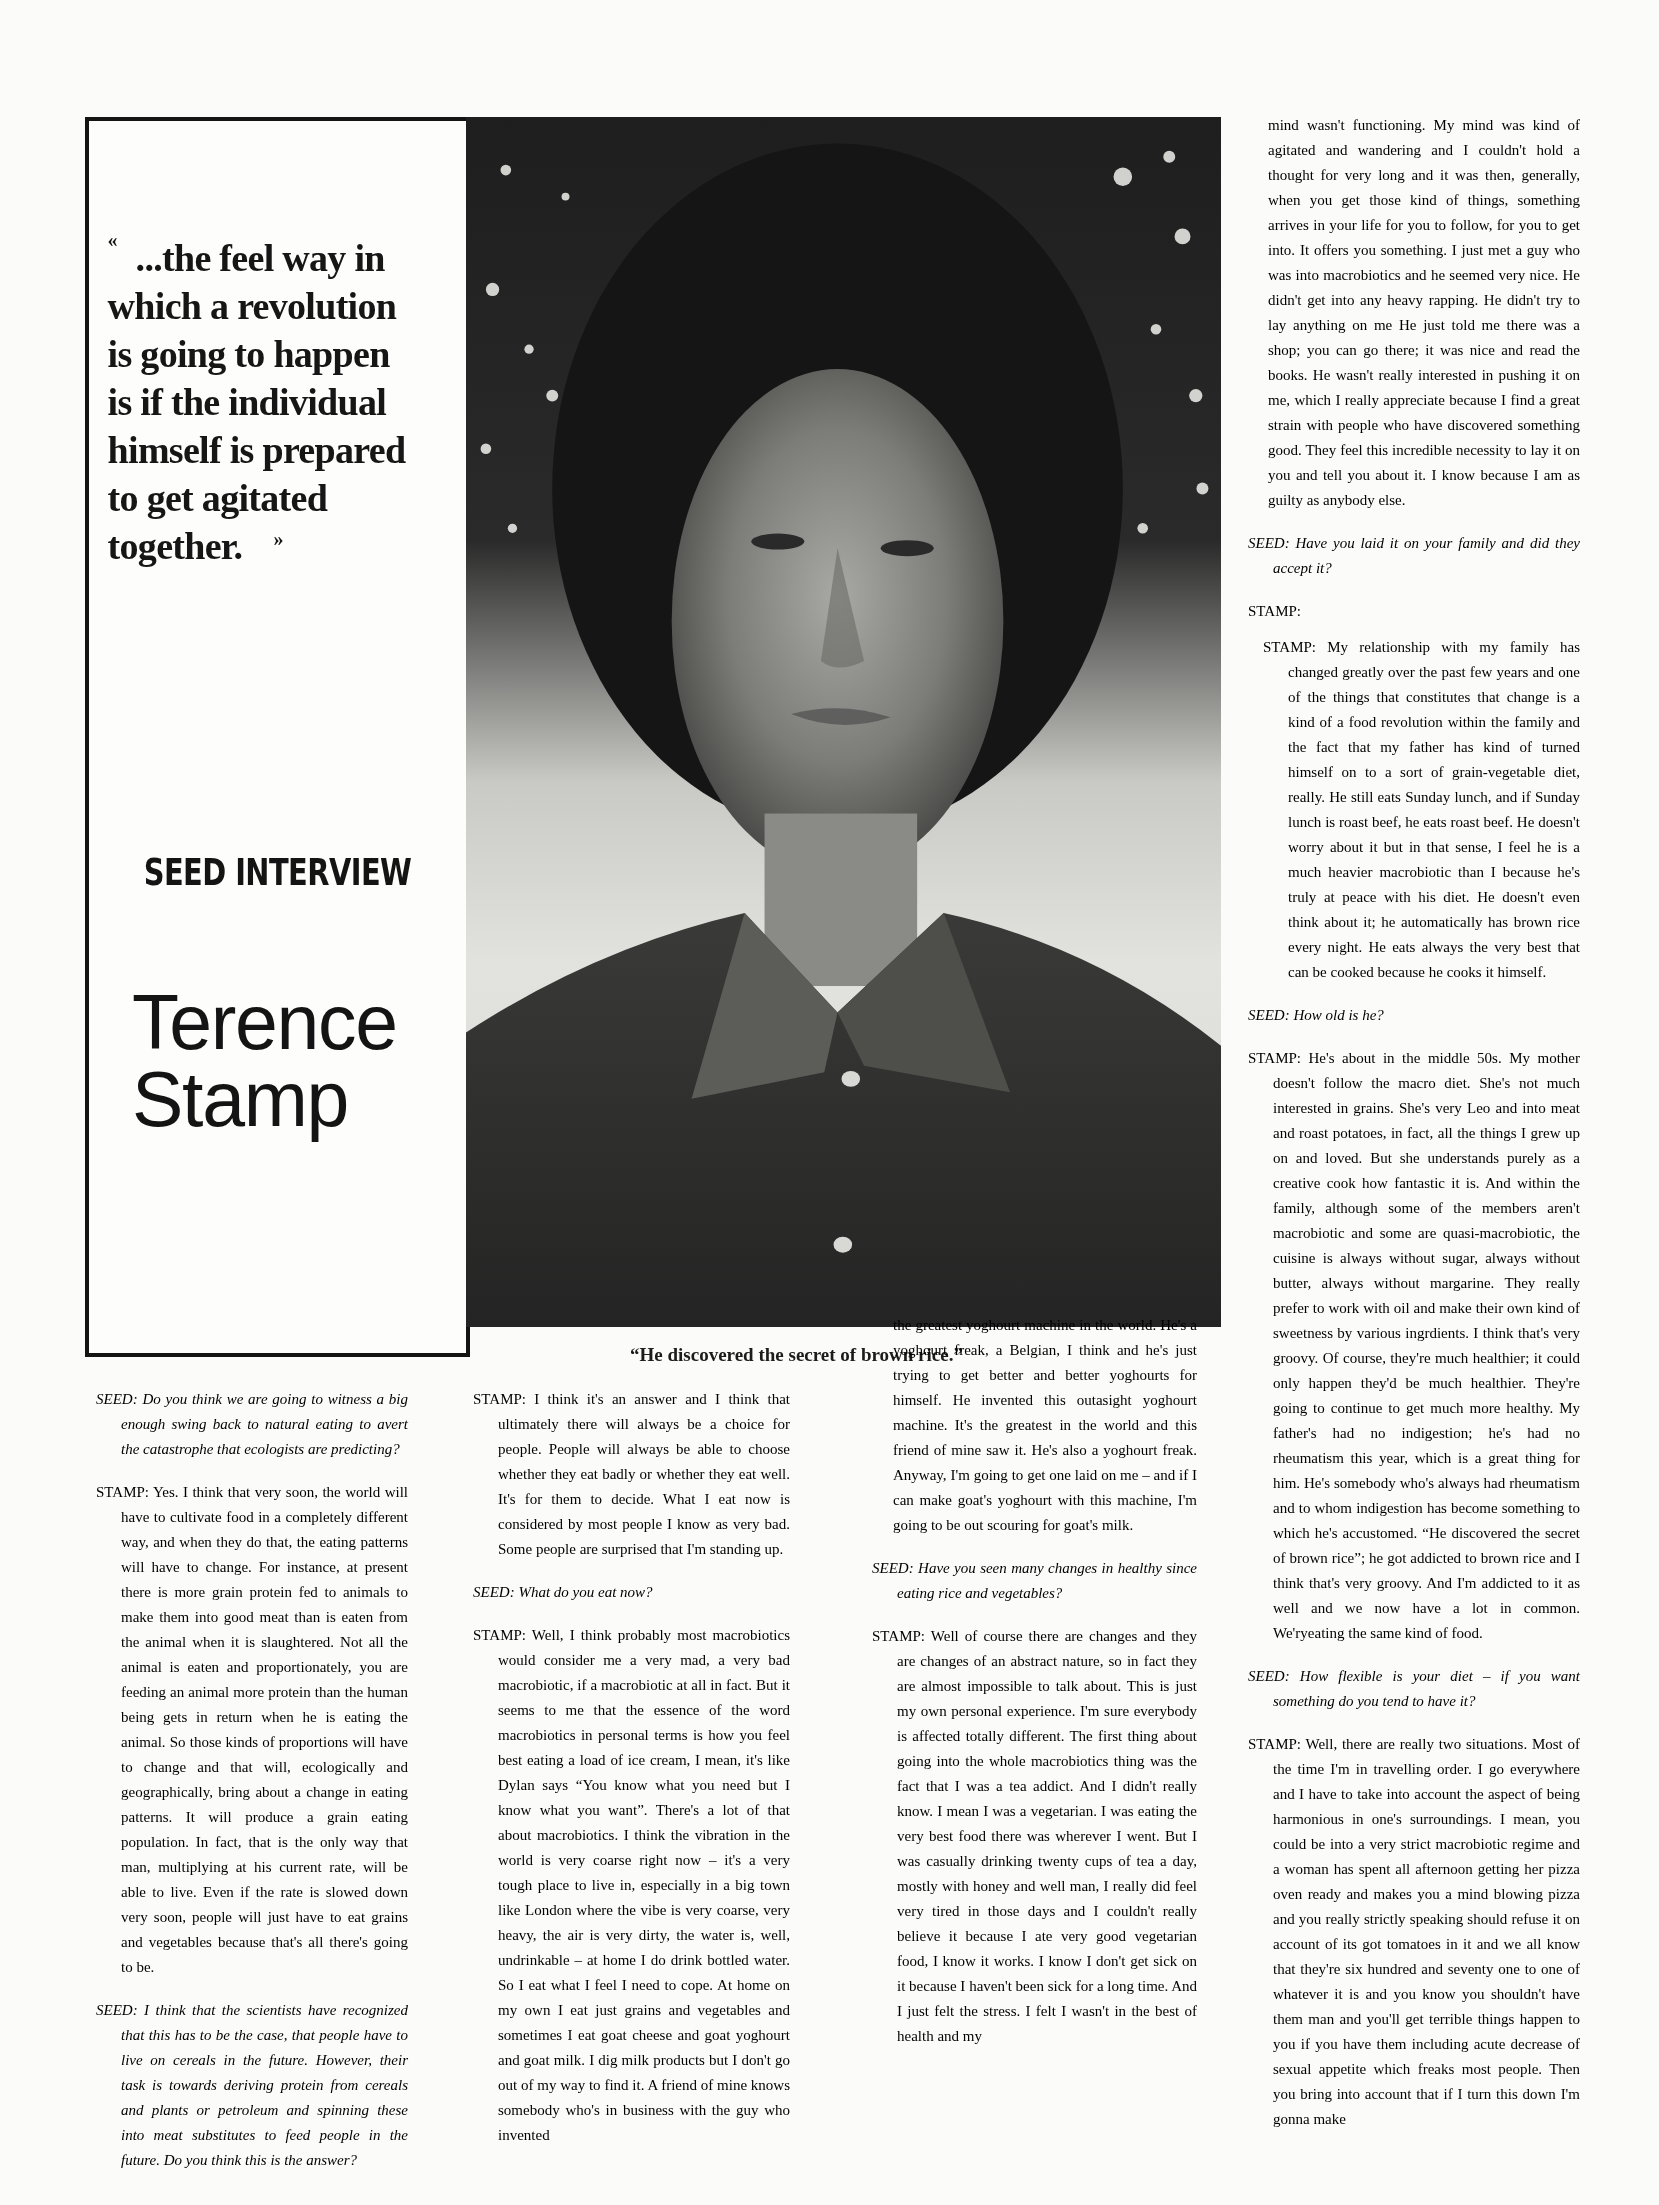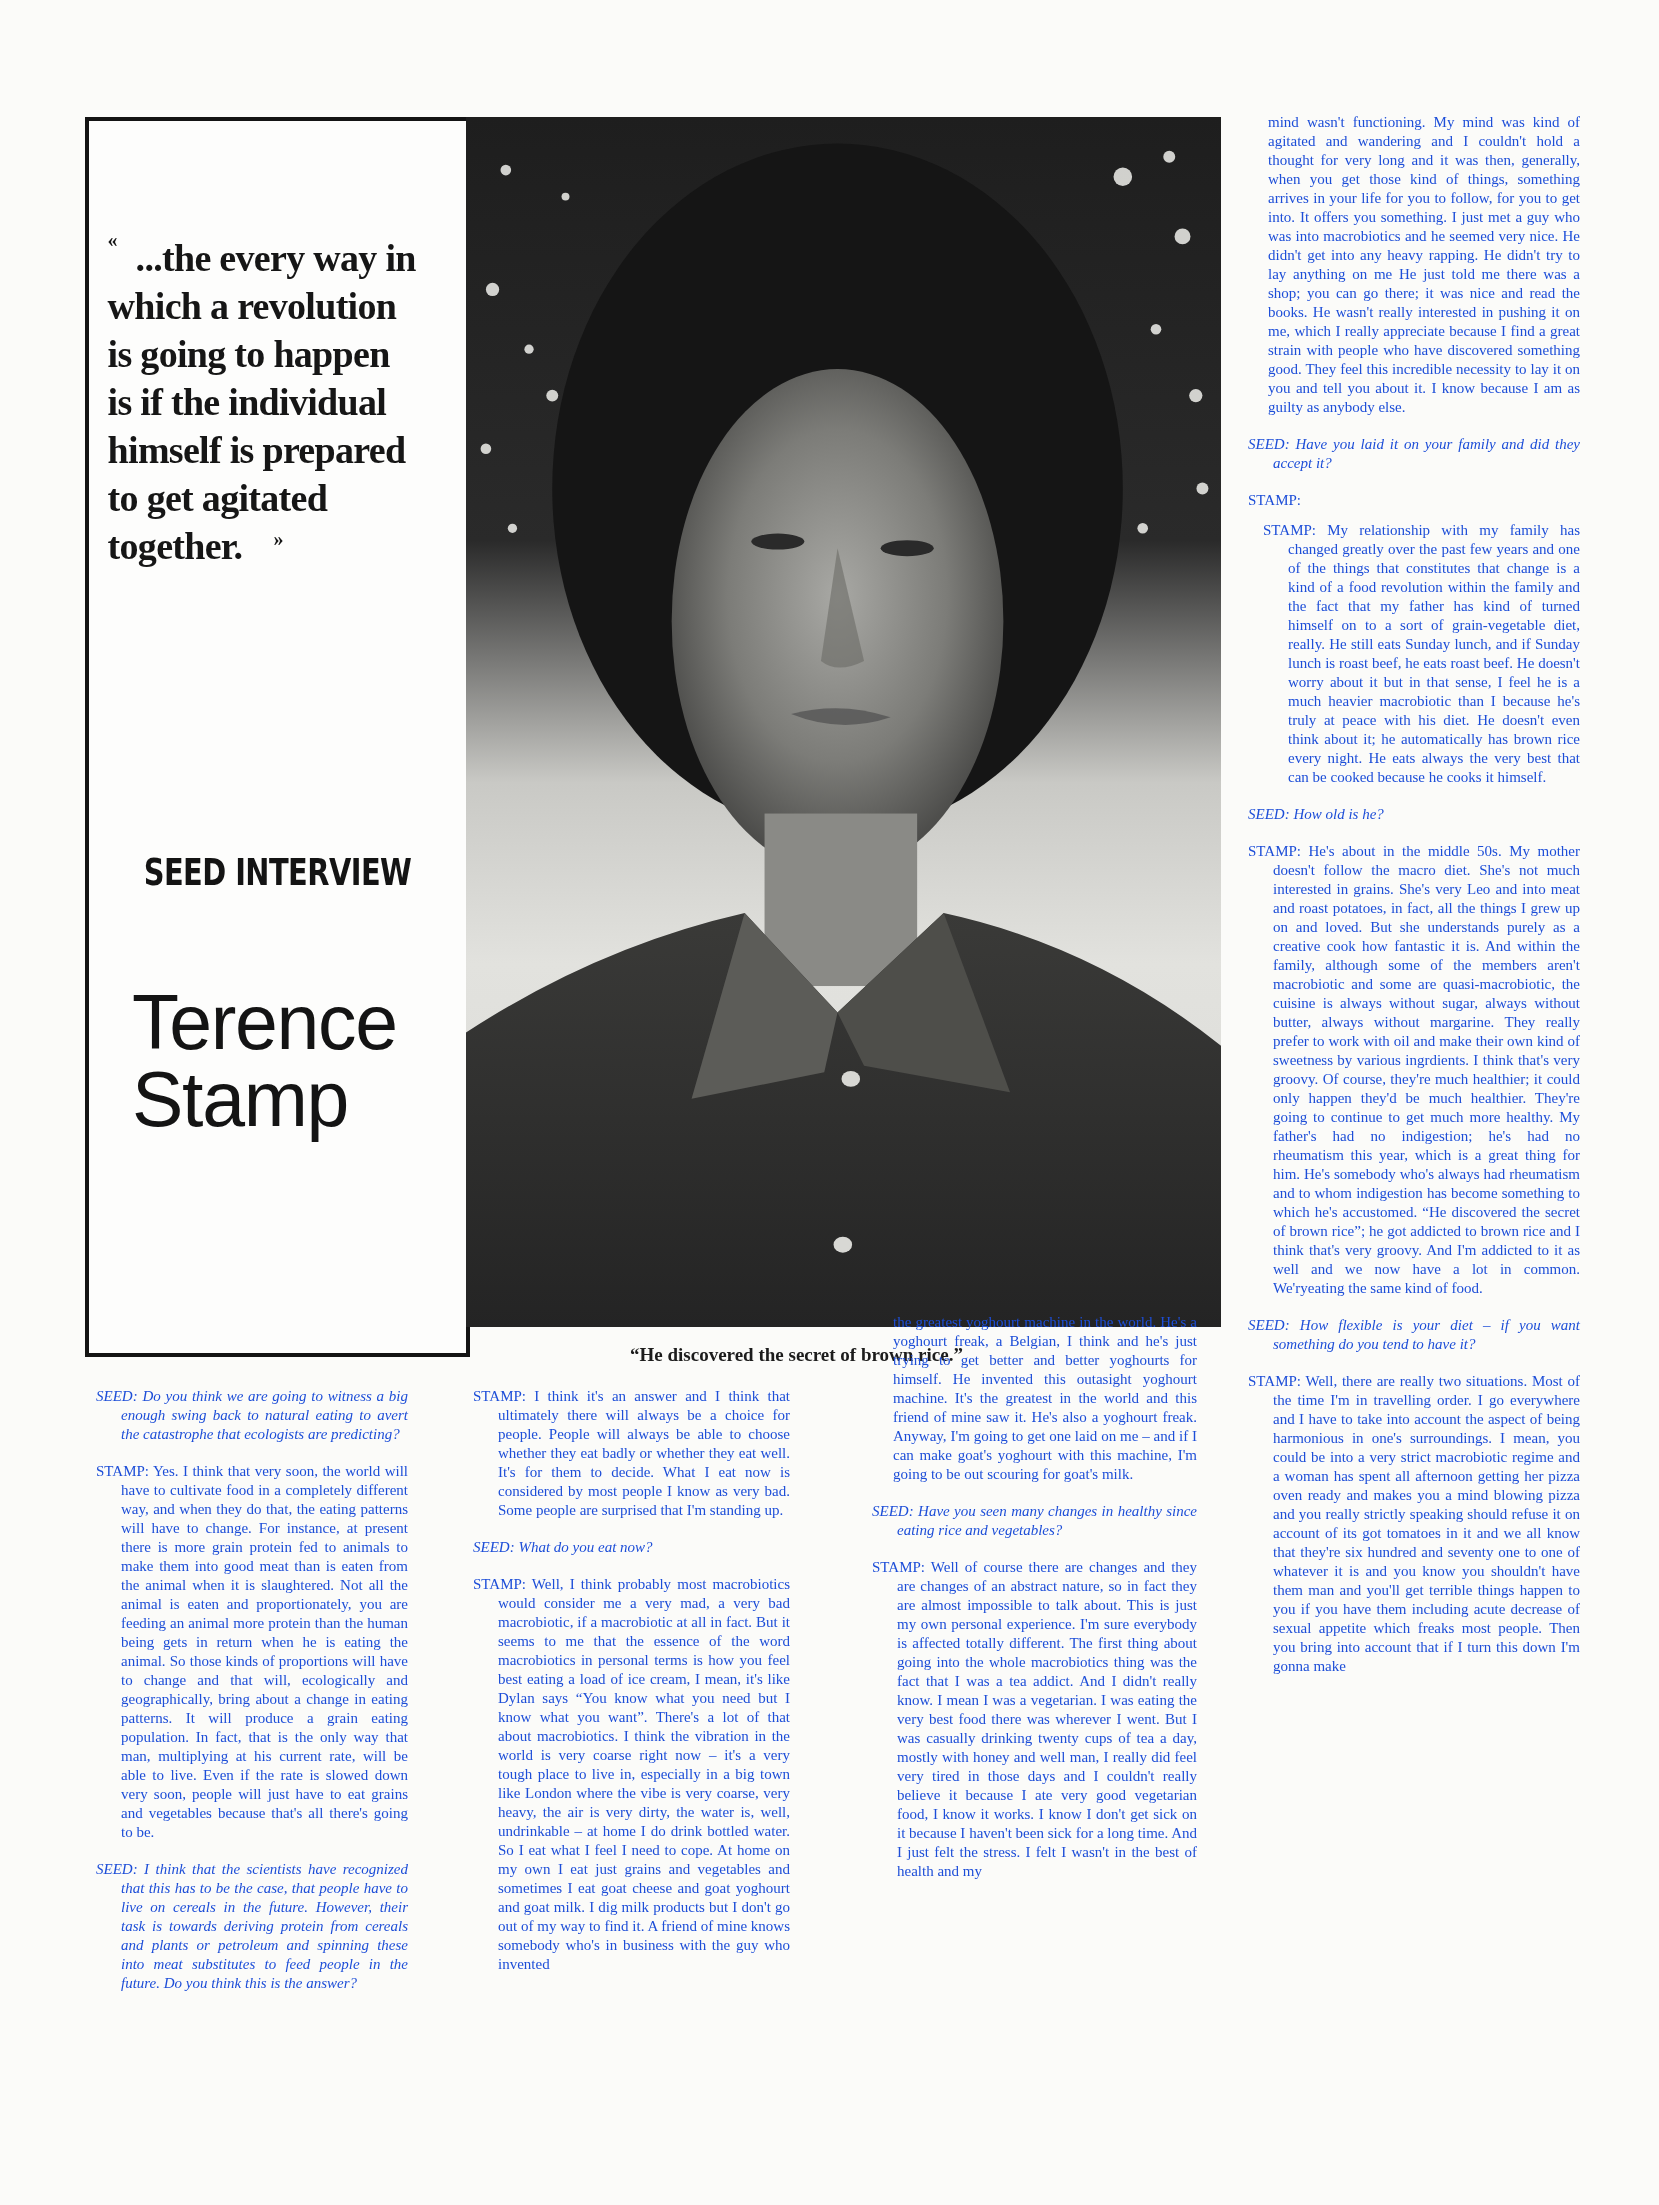--- a/index.html
+++ b/index.html
@@ -33,42 +33,42 @@
   .name div { margin:0; }
   .photo {
     position:absolute; left:466px; top:117px; width:755px; height:1210px;
     background:#222; overflow:hidden;
   }
   .photo svg { display:block; width:100%; height:100%; }
   .caption {
     position:absolute; left:630px; top:1344px; width:411px; 
     font-weight:bold; font-size:19px; color:#1c1c1c; white-space:nowrap;
   }
-  .col { position:absolute; font-size:15px; line-height:19px; text-align:justify; color:#1d4ed8; }
+  .col { position:absolute; font-size:15px; line-height:25px; text-align:justify; color:#000000; }
   .col p { margin:0 0 18px 0; padding-left:25px; text-indent:-25px; }
   .col p.q { font-style:italic; }
   .col p.cont { padding-left:0; text-indent:0; }
   .col p .spk { font-style:normal; }
   .col p.q .spk { font-style:italic; }
   #col1 { left:96px; top:1387px; width:312px; }
   #col2 { left:473px; top:1387px; width:317px; }
   #col3 { left:872px; top:1313px; width:325px; }
   #col3 p.cont { padding-left:21px; }
   #col4 { left:1248px; top:113px; width:332px; }
   #col4 p.cont { padding-left:20px; }
   .stamp-label { padding-left:0 !important; text-indent:0 !important; margin-bottom:10.6px !important; }
   .inner { padding-left:40px !important; text-indent:-25px !important; }
 </style>
 </head>
 <body>
 
 <div class="box">
   <div class="quote">
     <span class="open">«</span>
-    <p style="padding-left:28px">...the every way in</p>
+    <p style="padding-left:28px">...the feel way in</p>
     <p>which a revolution</p>
     <p>is going to happen</p>
     <p>is if the individual</p>
     <p>himself is prepared</p>
     <p>to get agitated</p>
     <p>together.</p>
     <span class="close" style="left:166px; top:295px;">»</span>
   </div>
   <div class="seed-int">SEED INTERVIEW</div>
   <div class="name">

